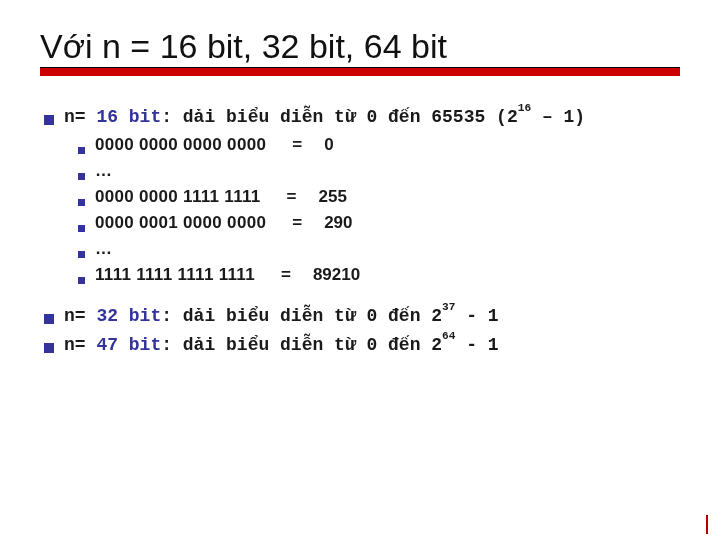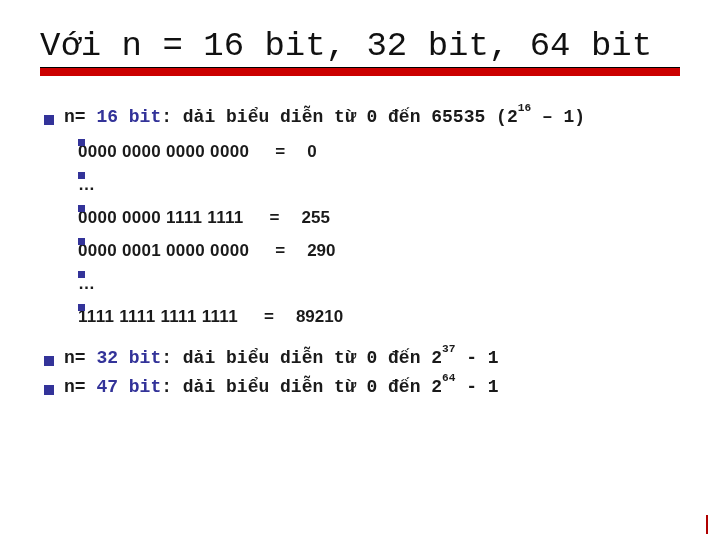--- a/index.html
+++ b/index.html
@@ -6,21 +6,20 @@
   body {
     width: 720px;
     height: 540px;
     background: #ffffff;
     font-family: Verdana, Arial, sans-serif;
     padding: 28px 40px 20px 40px;
     position: relative;
   }
   .title-wrap {
     margin-bottom: 6px;
-    font-family: Liberation Mono, monospace;
   }
   .title {
     font-size: 34px;
     font-weight: 400;
     color: #111;
     line-height: 1.1;
     border-bottom: 1px solid #000;
     padding-bottom: 2px;
   }
   .red-rule {
@@ -61,21 +60,20 @@
   .blue { color: #333399; }
   .sub-list {
     padding-left: 34px;
     margin-top: 6px;
     margin-bottom: 20px;
   }
   .sub-row {
     display: flex;
     align-items: baseline;
     margin-bottom: 6px;
-    flex-direction: column;
   }
   .bin-block {
     display: flex;
     align-items: baseline;
   }
   .bin {
     font-family: Verdana, Arial, sans-serif;
     font-size: 17px;
     font-weight: 600;
     color: #1a1a1a;

